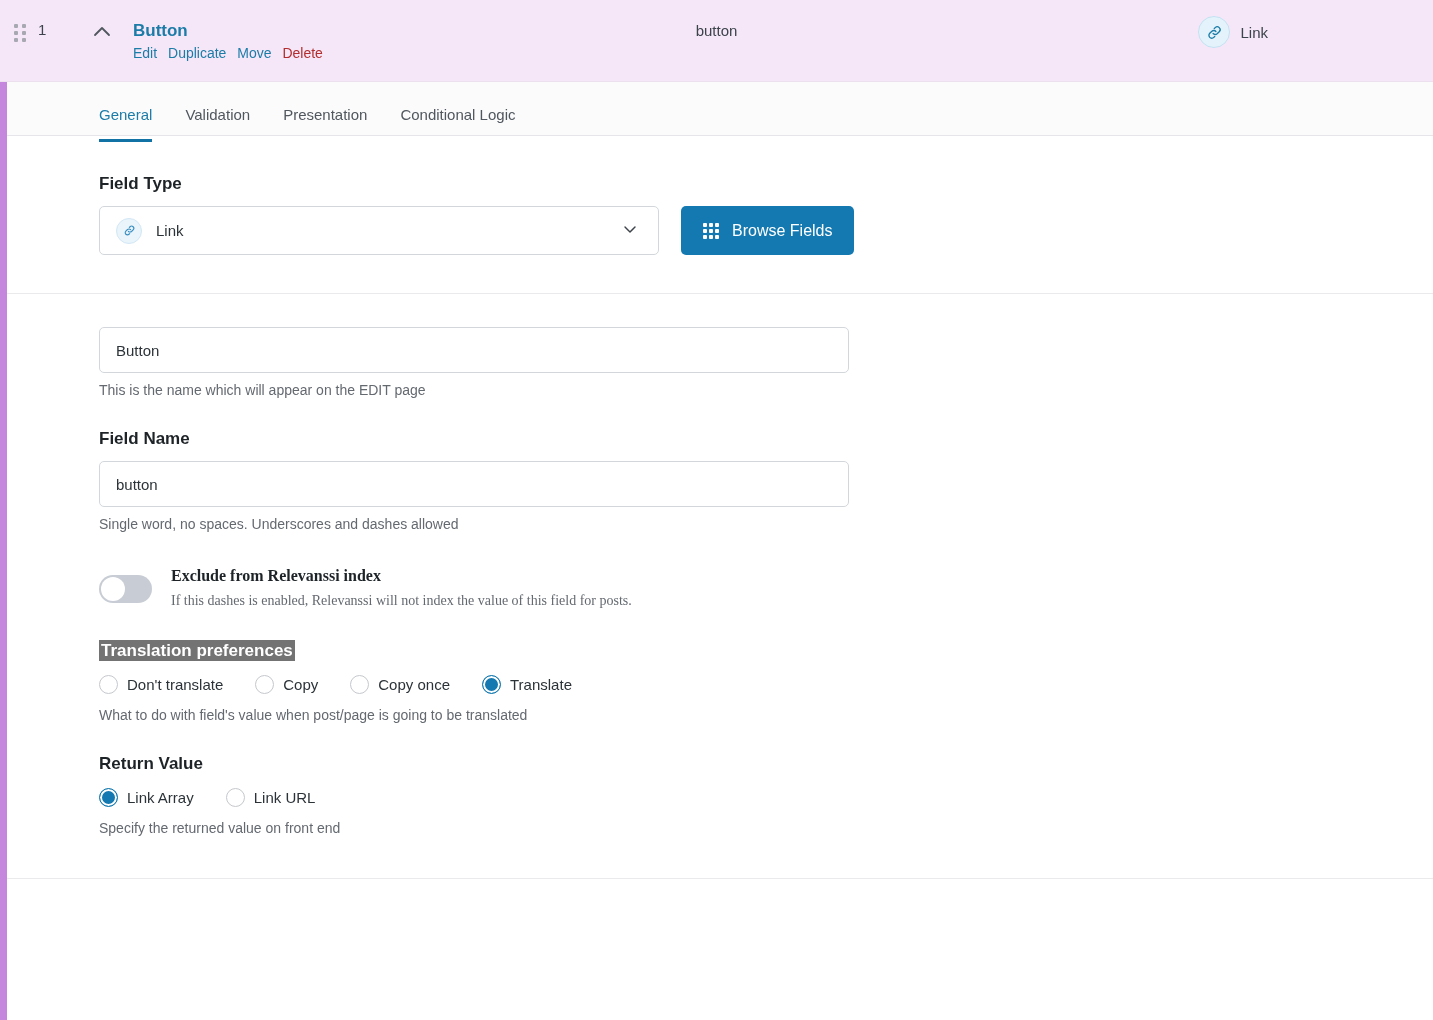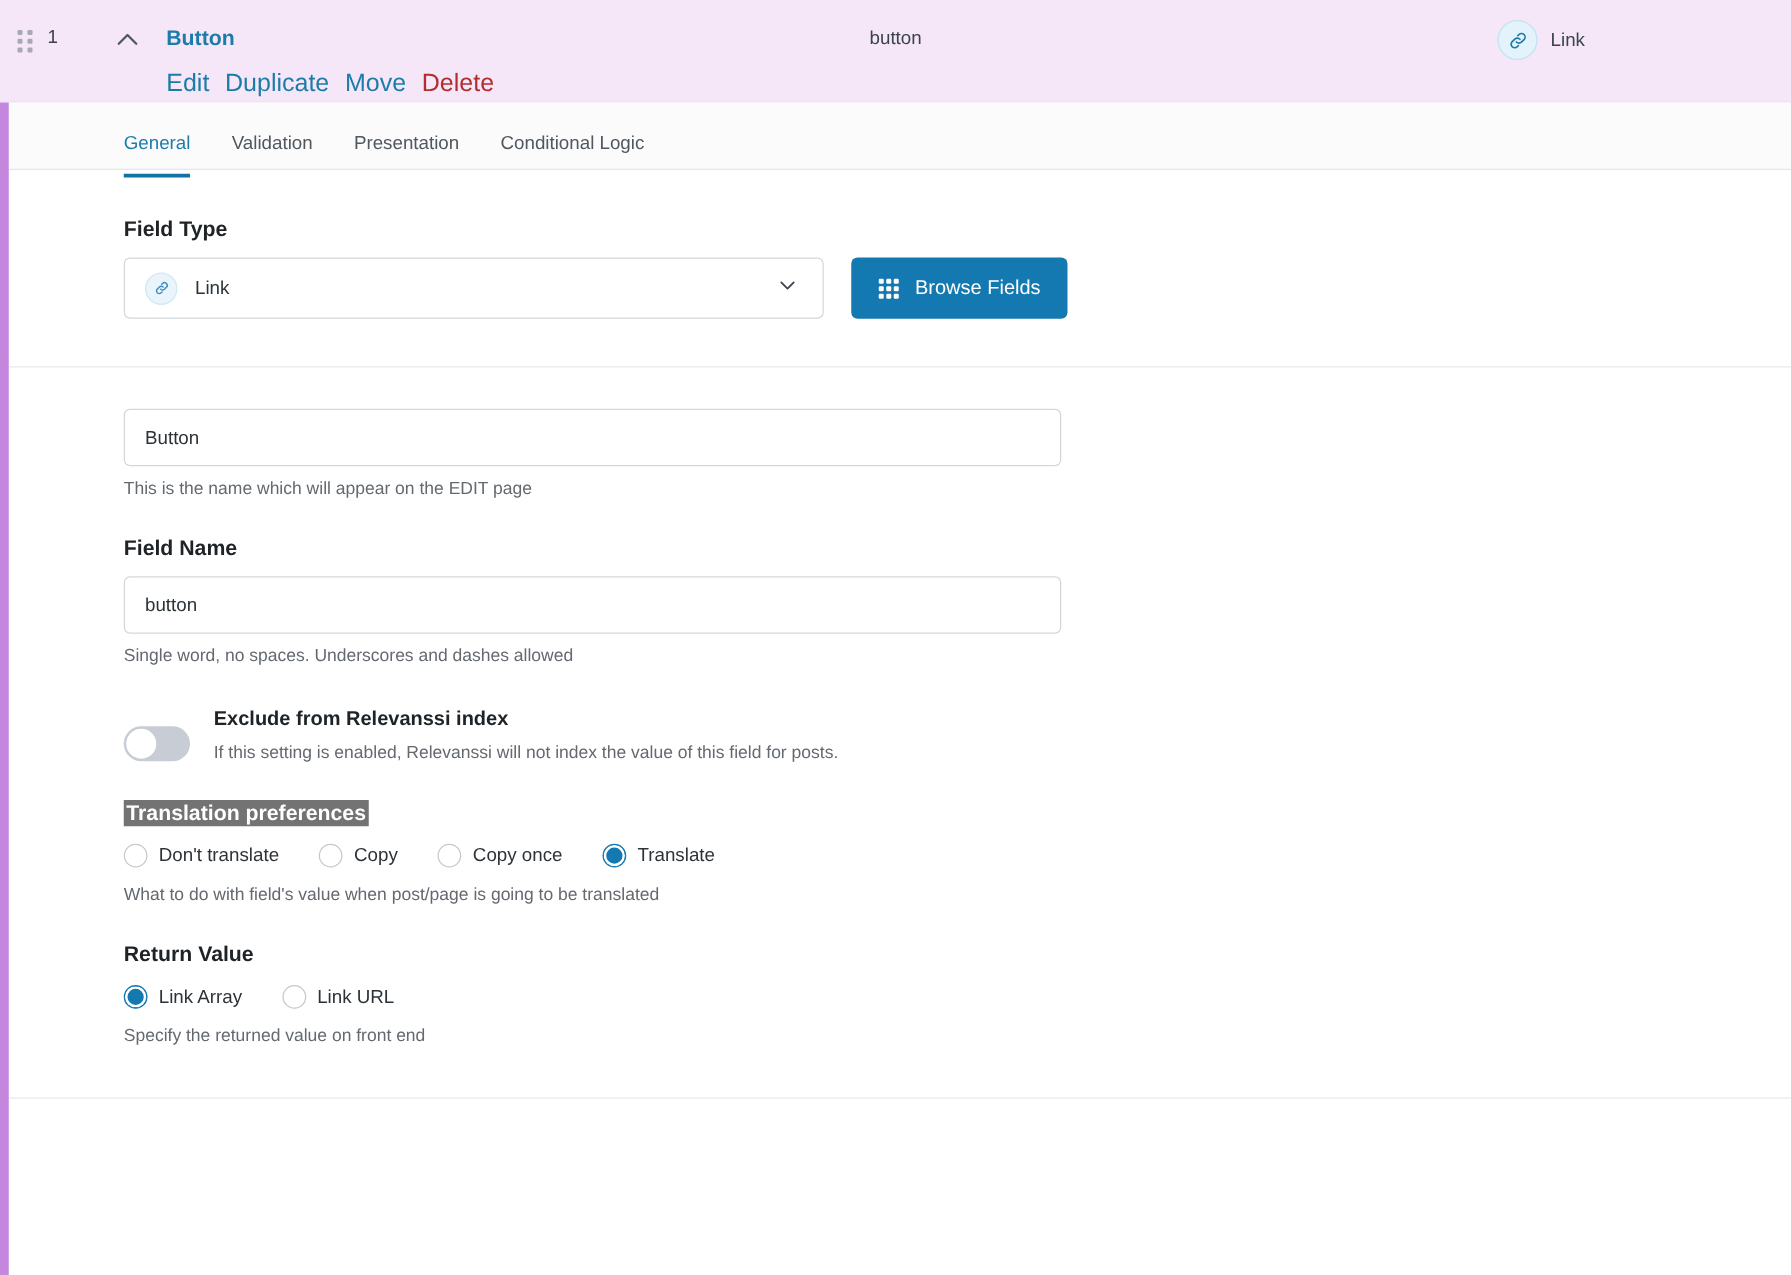--- a/index.html
+++ b/index.html
@@ -73,22 +73,22 @@
   }
   .hdr-title {
     display: block;
     font-size: 17px;
     font-weight: bold;
     color: #1c7ca8;
     line-height: 22px;
     cursor: pointer;
   }
   .hdr-actions {
-    margin-top: 16px;
-    font-size: 20px;
+    margin-top: 2px;
+    font-size: 14px;
     line-height: 18px;
     color: #1c7ca8;
   }
   .hdr-actions a {
     color: #1c7ca8;
     text-decoration: none;
     margin-right: 7px;
     cursor: pointer;
   }
   .hdr-actions a.danger { color: #b32d2e; margin-right: 0; }
@@ -245,22 +245,23 @@
     font-family: "Liberation Sans", sans-serif;
     font-size: 15px;
     color: #2c3338;
     outline: none;
   }
   .text-input::placeholder { color: #a7aaad; }
 
   
   .toggle-row {
     display: flex;
-    align-items: flex-end;
+    align-items: center;
     gap: 19px;
+    font-family: Liberation Serif, serif;
   }
   .toggle {
     flex: 0 0 auto;
     width: 53px; height: 28px;
     border-radius: 14px;
     background: #c8ccd4;
     position: relative;
     cursor: pointer;
     margin-top: 3px;
   }
@@ -429,21 +430,21 @@
       <div class="fhint">Single word, no spaces. Underscores and dashes allowed</div>
     </div>
 
     <div class="section" style="padding-top:33px;">
       <div class="toggle-row">
         <div class="toggle">
           <div class="knob"></div>
         </div>
         <div>
           <div class="toggle-title">Exclude from Relevanssi index</div>
-          <div class="toggle-desc">If this setting is enabled, Relevanssi will not index the value of this field for posts.</div>
+          <div class="toggle-desc">If this dashes is enabled, Relevanssi will not index the value of this field for posts.</div>
         </div>
       </div>
     </div>
 
     <div class="section" style="padding-top:32px;">
       <div class="flabel" style="margin-bottom:0;">
         <span class="hl">Translation preferences</span>
       </div>
       <div class="radio-row">
         <label class="radio-opt">

